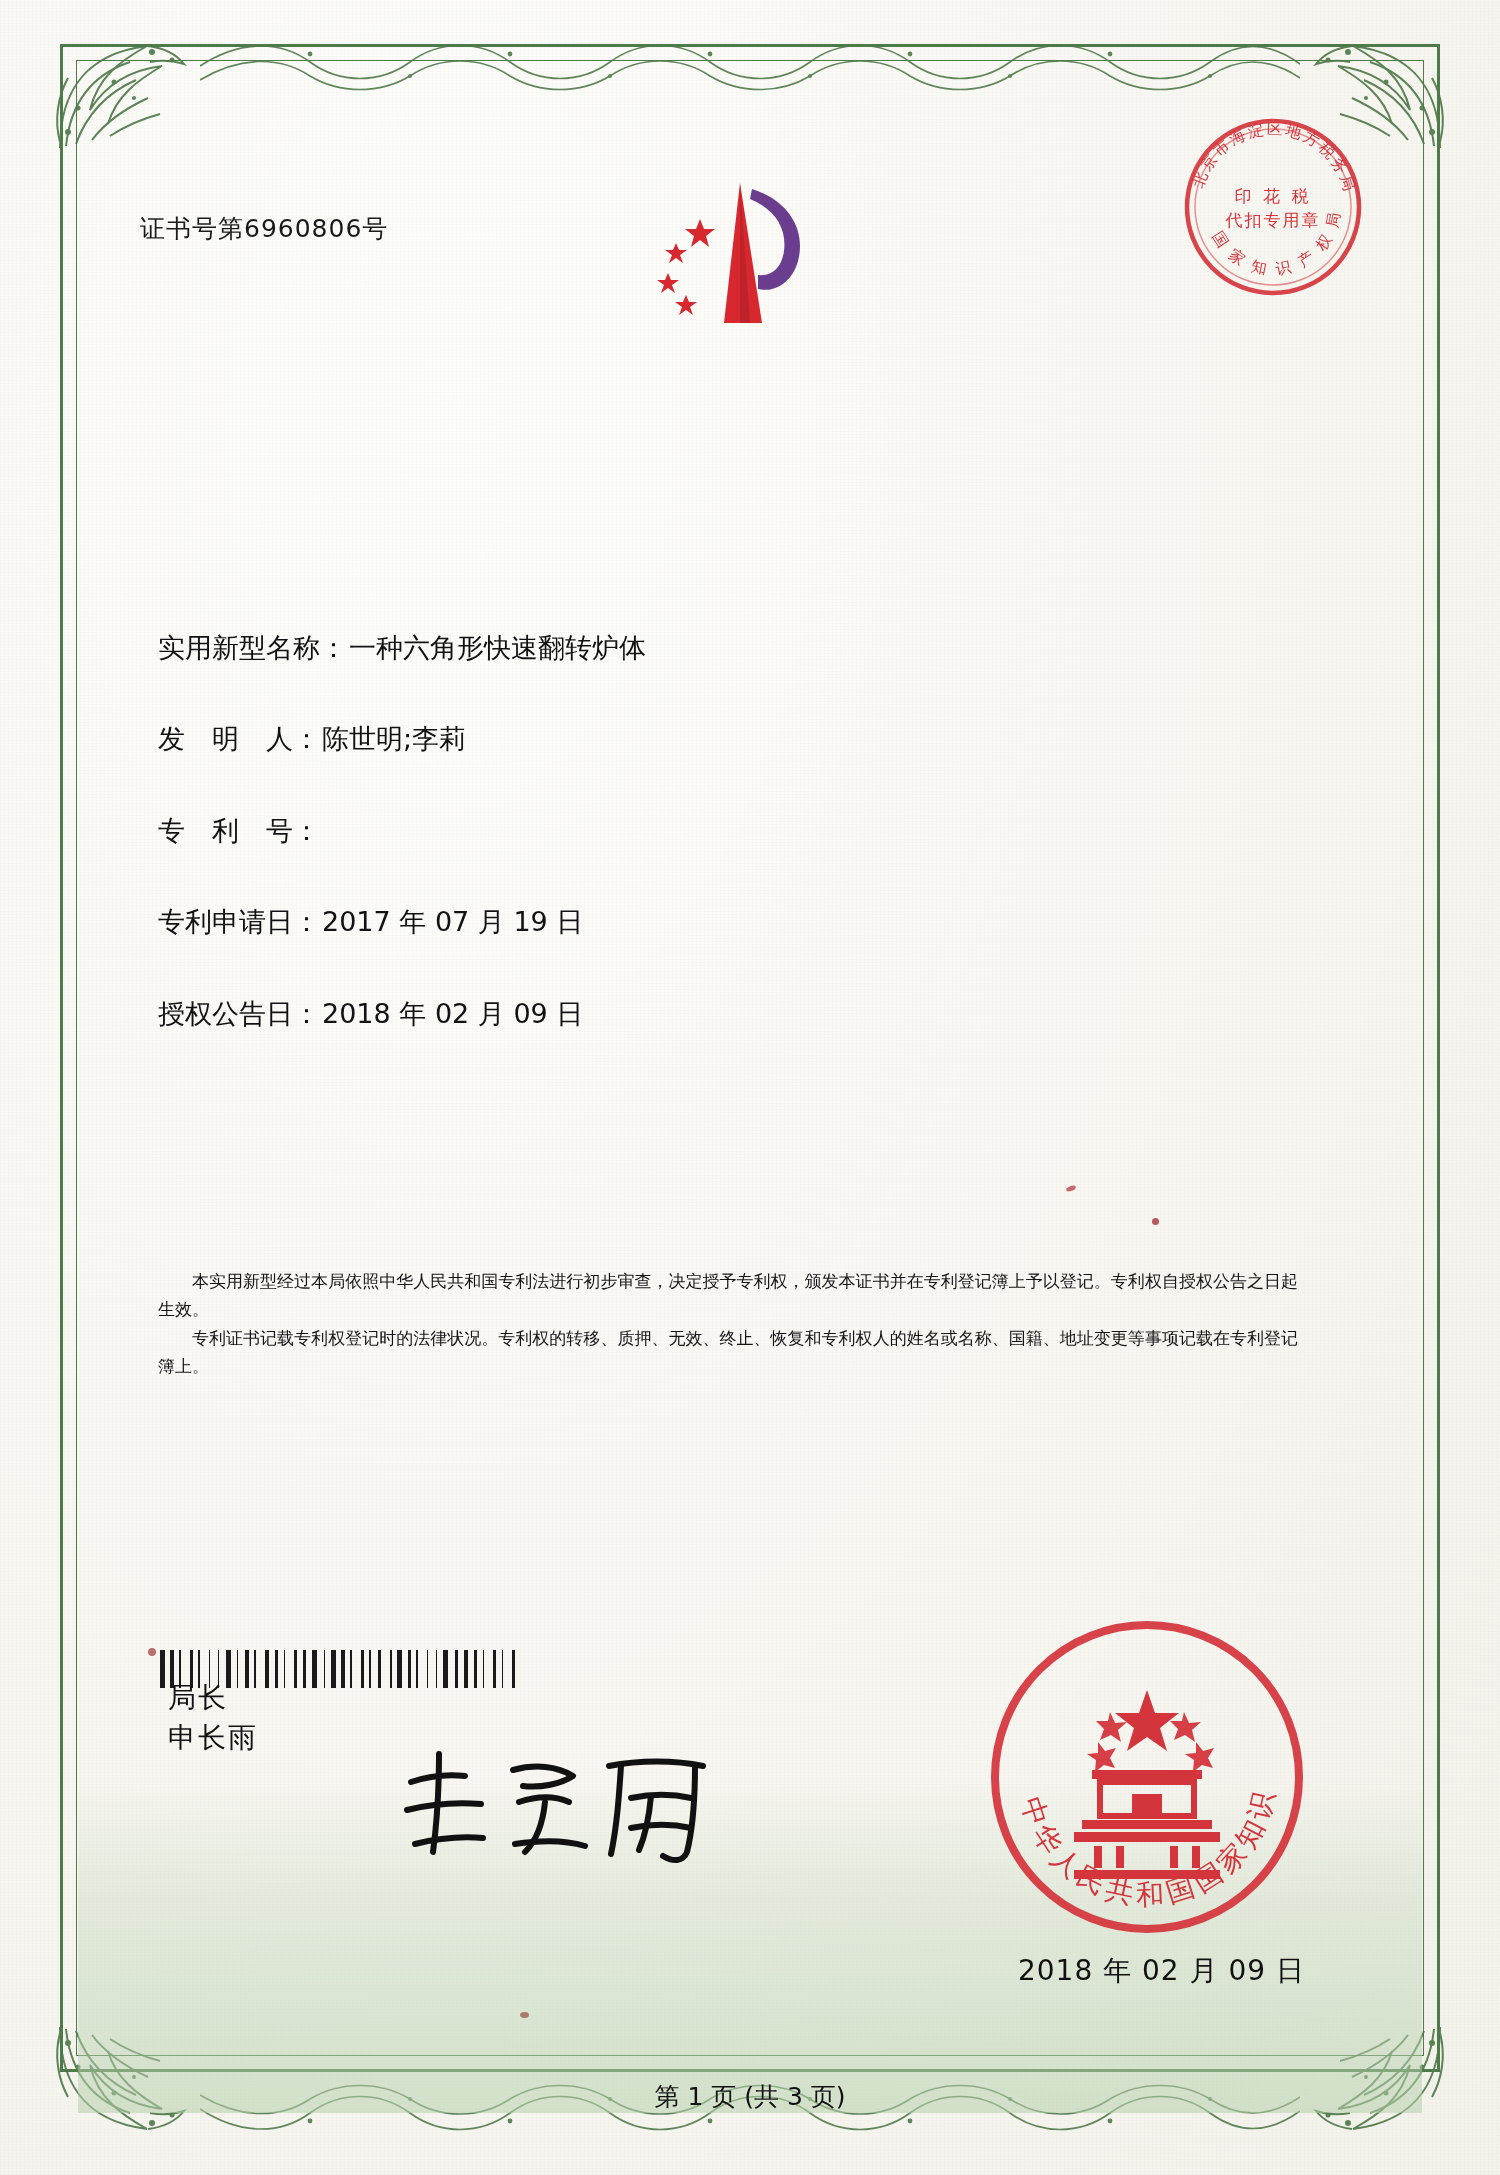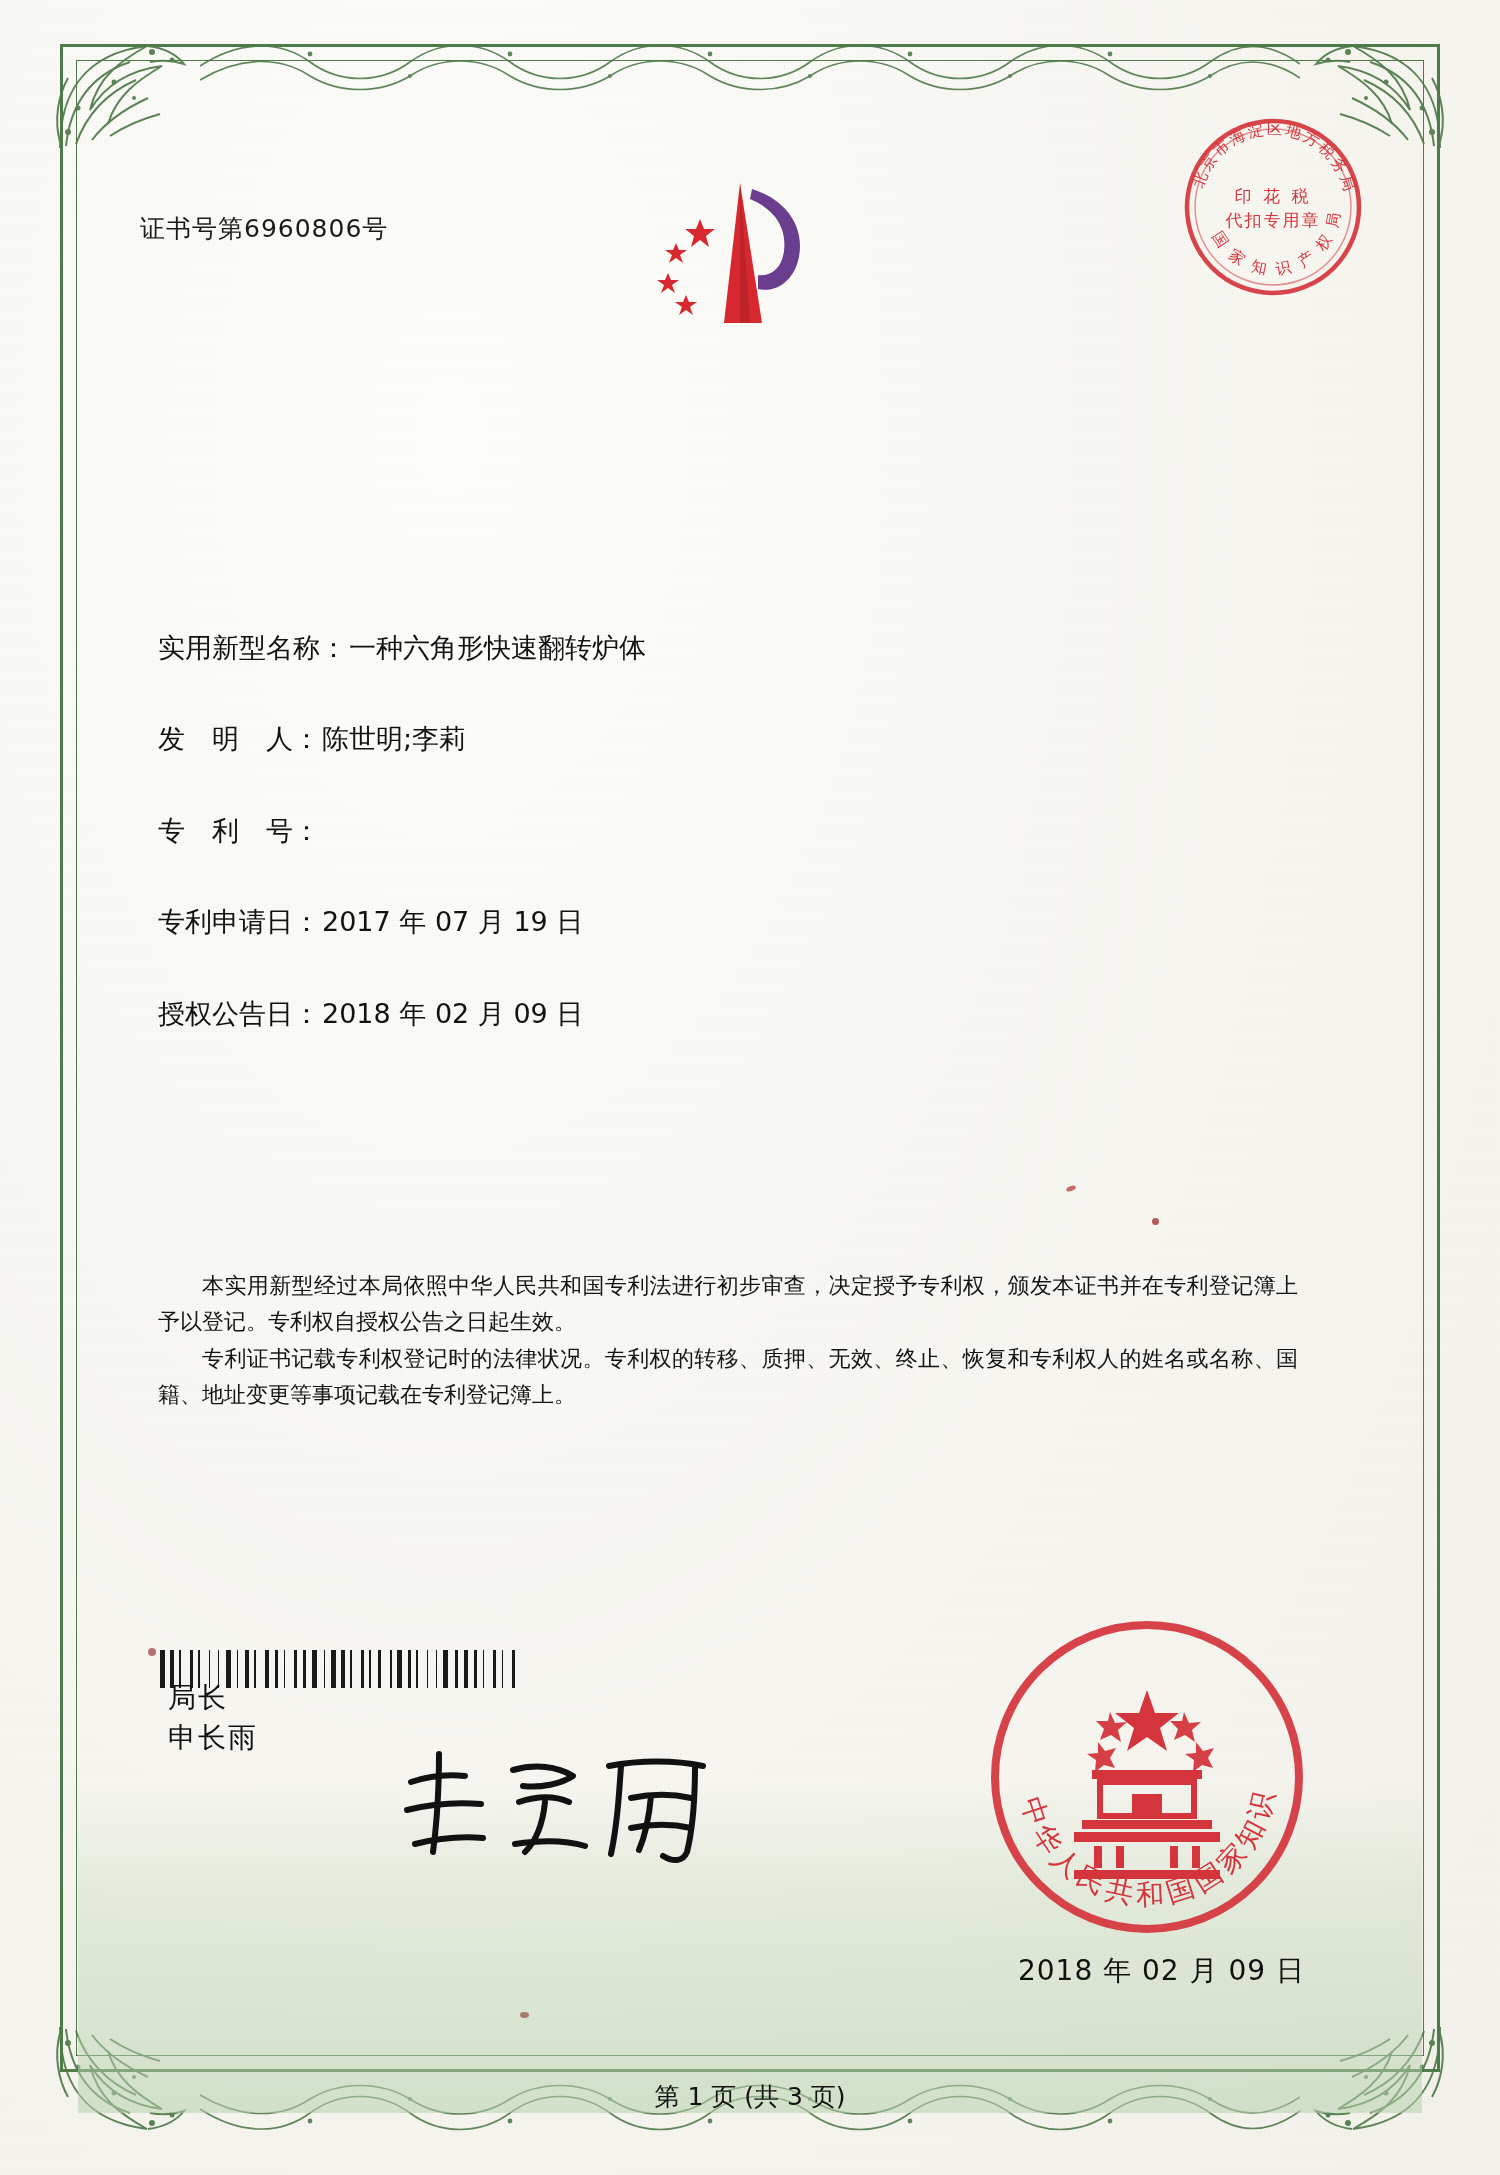--- a/index.html
+++ b/index.html
@@ -149,21 +149,21 @@
     flex: 1 1 auto;
     margin-left: 2px;
   }
 
   
   .body-text {
     position: absolute;
     left: 158px;
     top: 1268px;
     width: 1140px;
-    font-size: 22px;
+    font-size: 17px;
     line-height: 1.62;
     color: #141414;
     text-align: justify;
   }
   .body-text p {
     margin: 0 0 2px 0;
     text-indent: 2em;
   }
 
   

